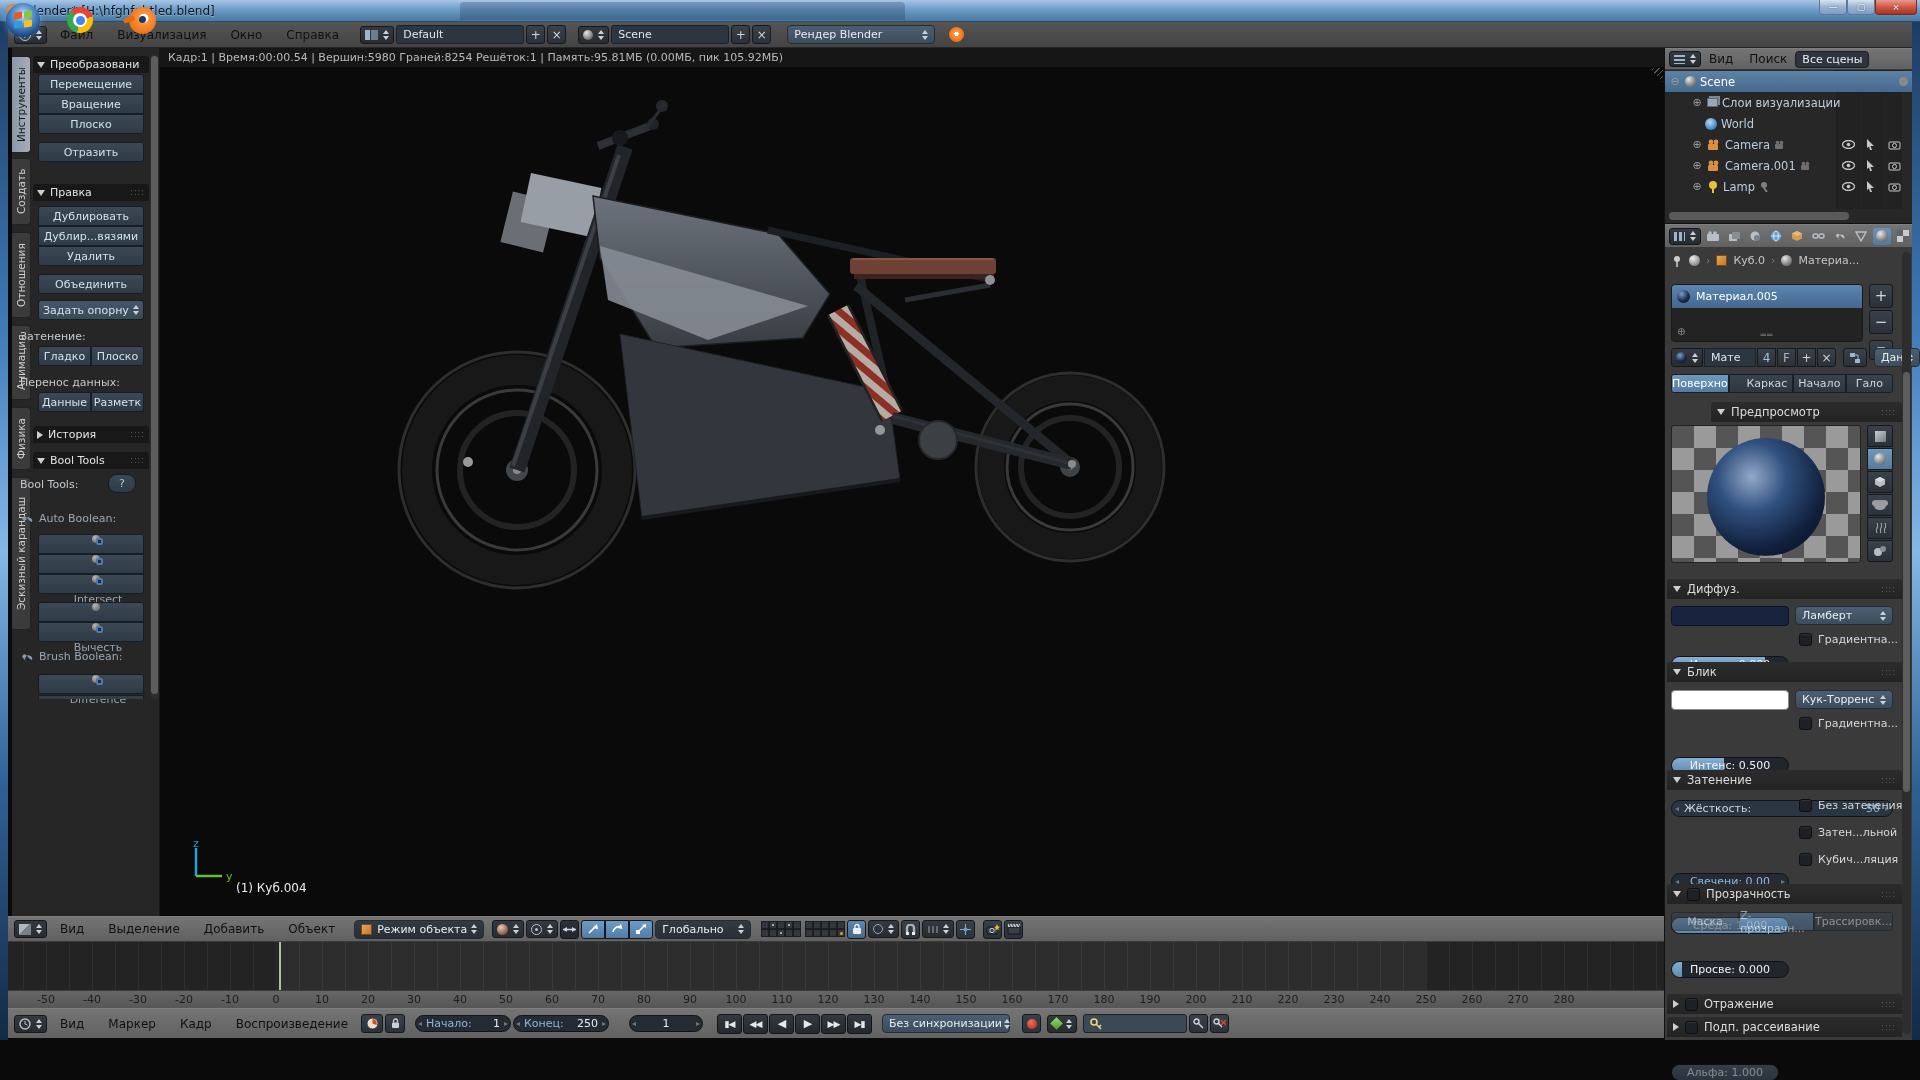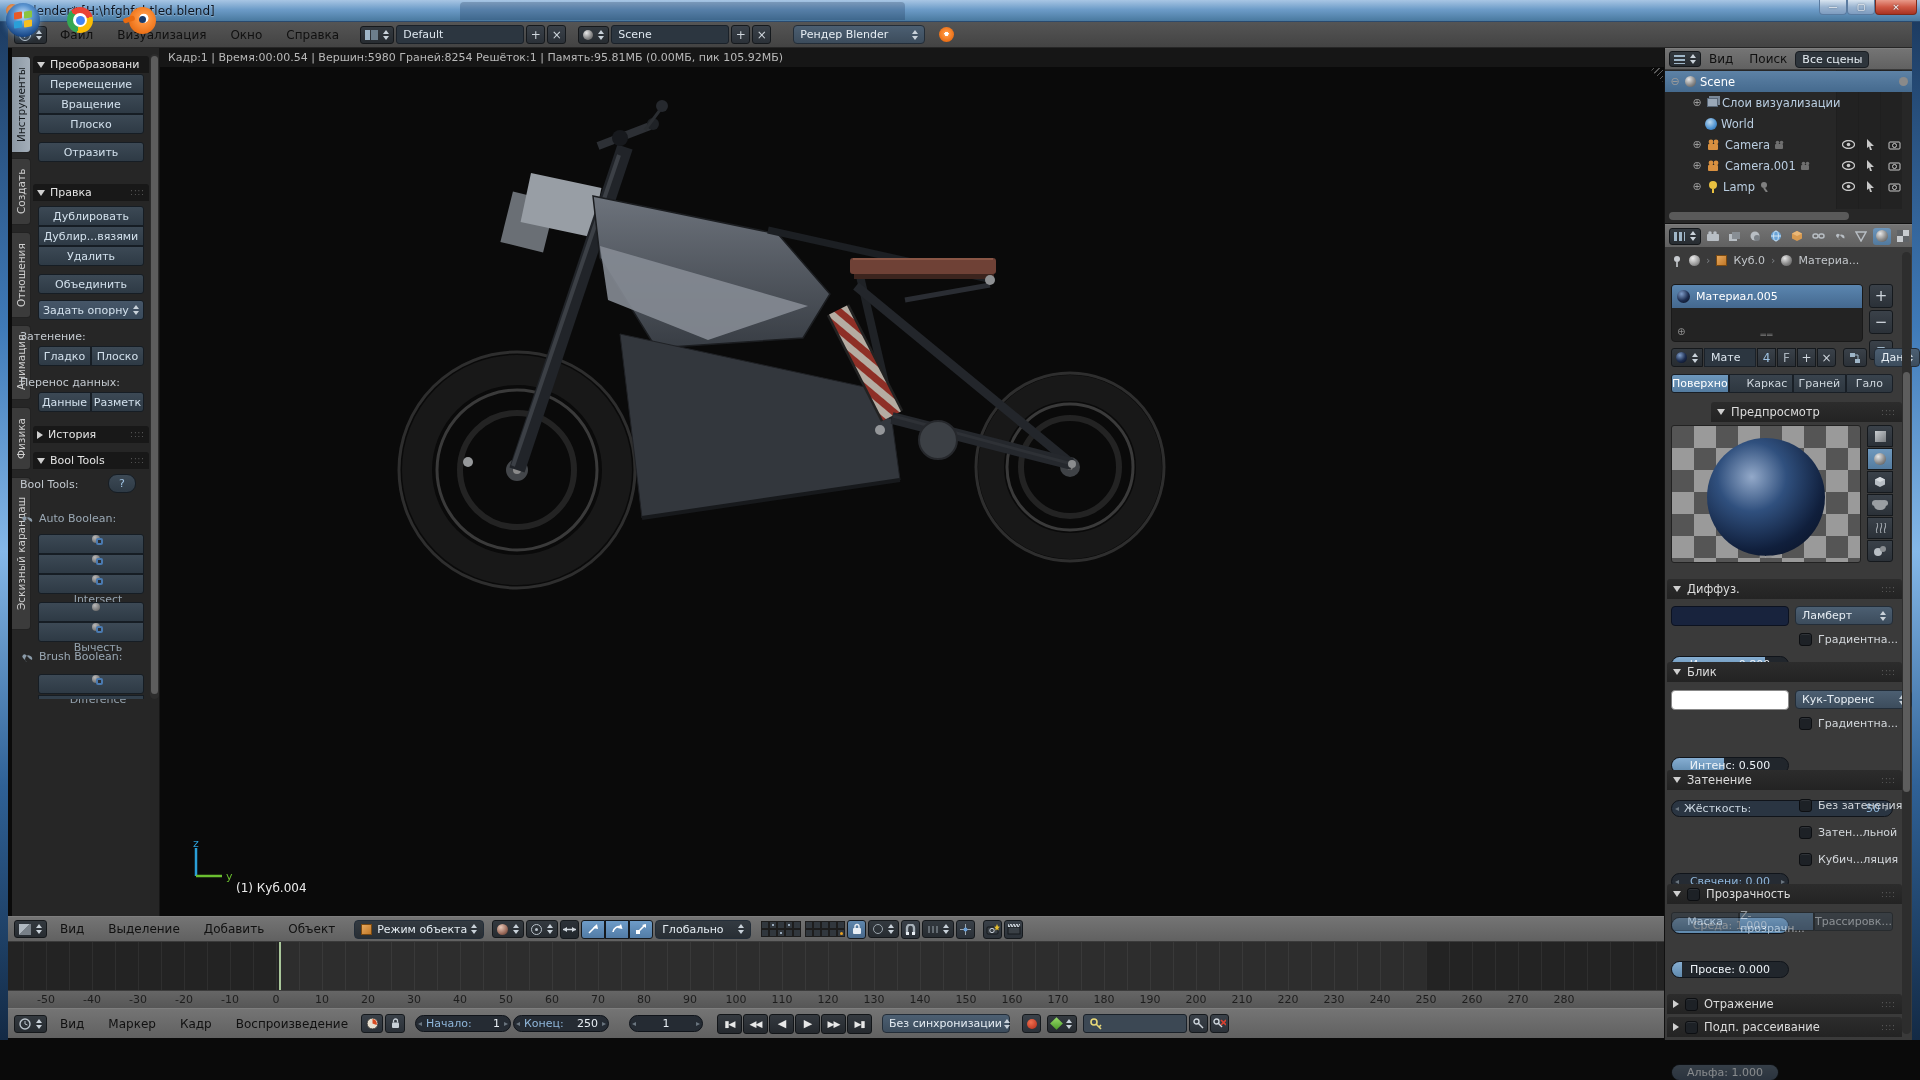--- a/index.html
+++ b/index.html
@@ -177,21 +177,21 @@
       <span class="dd-arrows">
           <i class="up"></i>
           <i class="dn"></i>
         </span>
     </div>
     <div class="field" style="width:118px;">
         <span>Scene</span>
       </div>
     <div class="sqbtn">+</div>
     <div class="sqbtn">×</div>
-    <div class="dd" style="width:132px;margin-left:20px;">
+    <div class="dd" style="width:148px;margin-left:14px;">
       <span class="lbl">Рендер Blender</span>
       <span class="dd-arrows">
           <i class="up"></i>
           <i class="dn"></i>
         </span>
     </div>
     <span class="blenderlogo" style="margin-left:12px;"></span>
   </div>
 
   <div class="abs" id="viewport" style="left:8px;top:48px;width:1656px;height:868px;background:#0a0a0a;">
@@ -658,21 +658,21 @@
         <span class="dd-arrows">
             <i class="up"></i>
             <i class="dn"></i>
           </span>
       </div>
     </div>
 
     <div class="abs" style="left:6px;top:150px;width:222px;display:flex;">
       <div class="typebtn active" style="flex:1.1;border-radius:3px 0 0 3px;">Поверхно</div>
       <div class="typebtn" style="flex:1;padding-left:12px;">Каркас</div>
-      <div class="typebtn" style="flex:1;">Граней</div>
+      <div class="typebtn" style="flex:1;">Начало</div>
       <div class="typebtn" style="flex:0.9;border-radius:0 3px 3px 0;">Гало</div>
     </div>
 
     <div class="phead" style="top:178px;margin-left:44px;">
         <span class="tri-d"></span>
         <span>Предпросмотр</span>
         <span class="grip">::::</span>
       </div>
     <div class="abs" style="left:6px;top:201px;width:190px;height:138px;border:1px solid #222;border-radius:3px;overflow:hidden;background:conic-gradient(#9a9a9a 0 25%,#555 0 50%,#9a9a9a 0 75%,#555 0);background-size:44px 44px;">
       <div style="position:absolute;left:50%;top:52%;width:118px;height:118px;transform:translate(-50%,-50%);border-radius:50%;background:radial-gradient(circle at 38% 33%, #93a9c9 0%, #30507e 32%, #101f3c 68%, #070d1c 100%);"></div>
@@ -728,21 +728,21 @@
       <span class="chk"></span>
         <span class="chklabel">Градиентна...</span>
     </div>
 
     <div class="phead" style="top:438px;">
         <span class="tri-d"></span>
         <span>Блик</span>
         <span class="grip">::::</span>
       </div>
     <div class="abs" style="left:6px;top:466px;width:118px;height:20px;border-radius:4px;background:#fff;border:1px solid #888;"></div>
-    <div class="dd" style="position:absolute;left:130px;top:466px;width:117px;">
+    <div class="dd" style="position:absolute;left:130px;top:466px;width:98px;">
       <span class="lbl">Кук-Торренс</span>
       <span class="dd-arrows">
           <i class="up"></i>
           <i class="dn"></i>
         </span>
     </div>
     <div class="slider abs" style="left:6px;top:492px;width:118px;">
       <div class="fill" style="width:45%;"></div>
         <div class="txt">Интенс: 0.500</div>
     </div>

